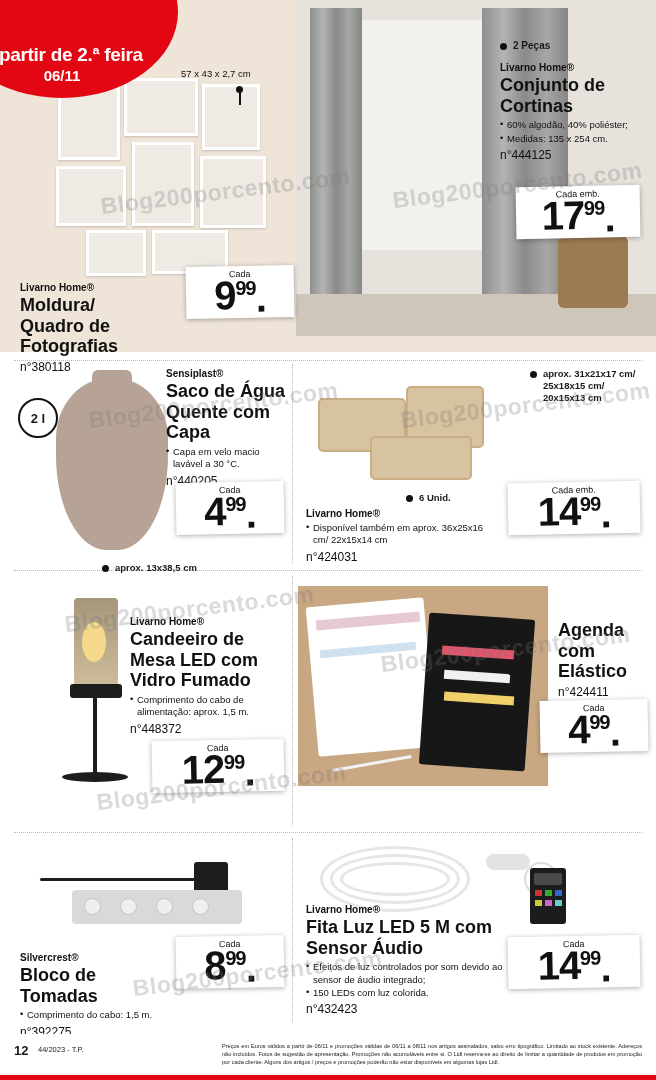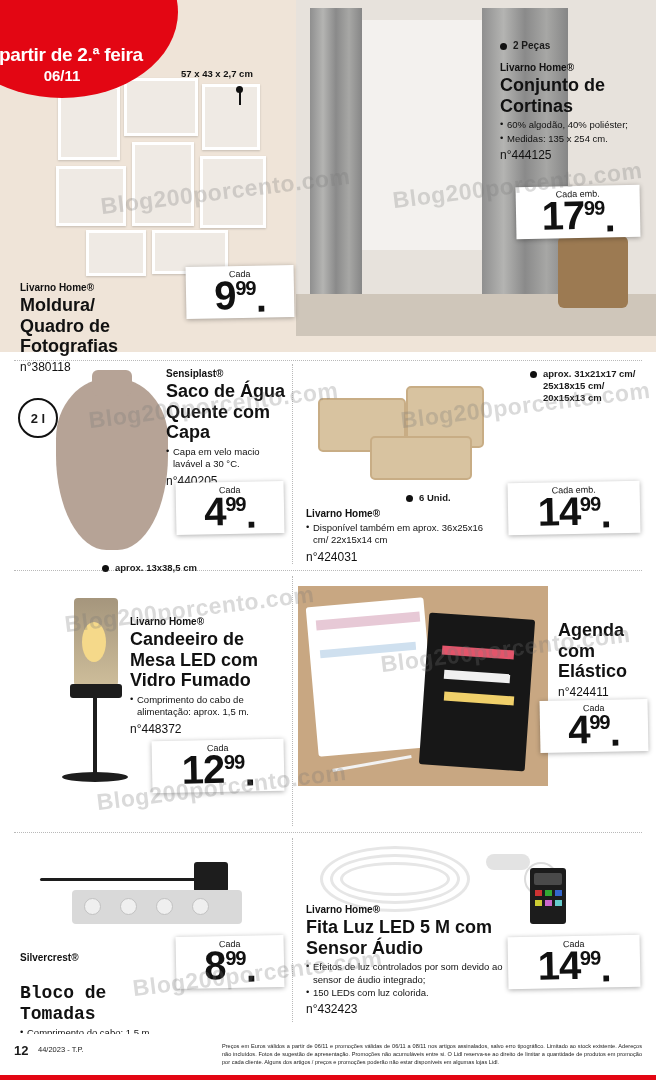--- a/index.html
+++ b/index.html
@@ -132,21 +132,21 @@
       </div>
     <div class="frame" style="left:34px;top:152px;width:60px;height:46px;">
         <div class="inner"></div>
       </div>
     <div class="frame" style="left:100px;top:152px;width:76px;height:44px;">
         <div class="inner"></div>
       </div>
   </div>
 
   <div class="abs" style="left:172px;top:68px;">
-    <div class="dots" style="font-weight:bold;padding-left:9px;">57 x 43 x 2,7 cm</div>
+    <div class="dots" style="font-weight:normal;padding-left:9px;">57 x 43 x 2,7 cm</div>
   </div>
   <div class="cdot" style="left:236px;top:86px;"></div>
   <div class="cline" style="left:239px;top:89px;width:1.5px;height:16px;"></div>
 
   <div class="curtain-scene" style="left:296px;top:0;width:360px;height:336px;">
     <div class="window" style="left:46px;top:20px;width:150px;height:230px;"></div>
     <div class="curtain" style="left:14px;top:8px;width:52px;height:300px;"></div>
     <div class="curtain" style="left:186px;top:8px;width:86px;height:300px;"></div>
     <div class="abs" style="left:0;bottom:0;width:360px;height:42px;background:#cfc6ba;"></div>
     <div class="abs" style="left:262px;bottom:28px;width:70px;height:72px;background:#9c7a52;border-radius:6px;"></div>
@@ -326,21 +326,21 @@
     <div class="abs" style="left:16px;top:22px;width:160px;height:3px;background:#1d1d1d;border-radius:2px;"></div>
     <div class="powerstrip" style="left:48px;top:34px;width:170px;height:34px;"></div>
     <div class="socket" style="left:60px;top:42px;"></div>
     <div class="socket" style="left:96px;top:42px;"></div>
     <div class="socket" style="left:132px;top:42px;"></div>
     <div class="socket" style="left:168px;top:42px;"></div>
   </div>
 
   <div class="abs" style="left:20px;top:952px;width:150px;">
     <div class="brand">Silvercrest®</div>
-    <div class="ptitle" style="margin-top:20px;font-family:Liberation Mono, monospace;">Bloco de Tomadas</div>
+    <div class="ptitle" style="margin-top:2px;">Bloco de Tomadas</div>
     <div class="bullets">
       <div>Comprimento do cabo: 1,5 m.</div>
     </div>
     <div class="artnum">n°392275</div>
   </div>
 
   <div class="pricebox abs" style="left:176px;top:936px;width:108px;">
     <div class="cada">Cada</div>
     <div class="amount">
       <span class="int">8</span>

